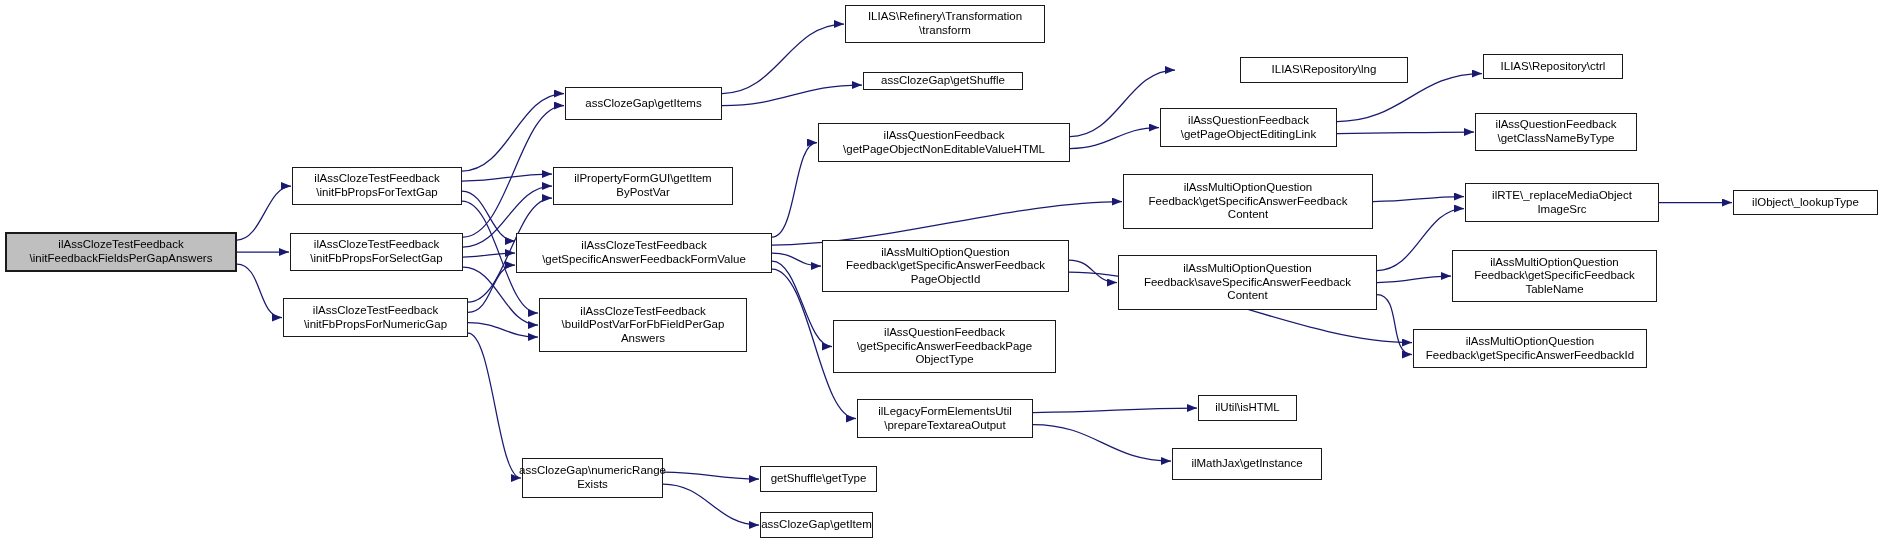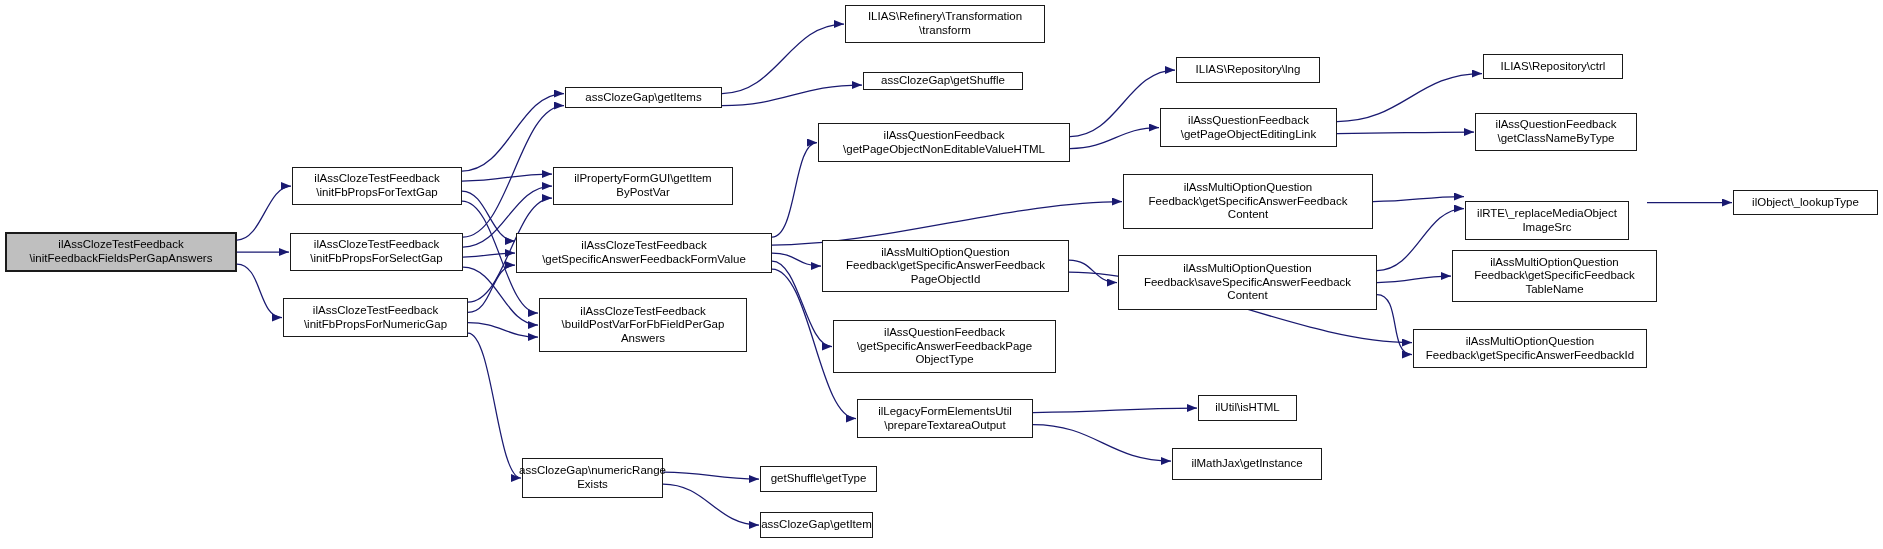--- a/index.html
+++ b/index.html
@@ -73,21 +73,21 @@
 
   <div class="node" style="left:292px;top:167px;width:170px;height:38px">ilAssClozeTestFeedback
 \initFbPropsForTextGap</div>
 
   <div class="node" style="left:290px;top:233px;width:173px;height:38px">ilAssClozeTestFeedback
 \initFbPropsForSelectGap</div>
 
   <div class="node" style="left:283px;top:298px;width:185px;height:39px">ilAssClozeTestFeedback
 \initFbPropsForNumericGap</div>
 
-  <div class="node" style="left:565px;top:87px;width:157px;height:21px">assClozeGap\getItems</div>
+  <div class="node" style="left:565px;top:87px;width:157px;height:33px">assClozeGap\getItems</div>
 
   <div class="node" style="left:553px;top:167px;width:180px;height:38px">ilPropertyFormGUI\getItem
 ByPostVar</div>
 
   <div class="node" style="left:516px;top:233px;width:256px;height:40px">ilAssClozeTestFeedback
 \getSpecificAnswerFeedbackFormValue</div>
 
   <div class="node" style="left:539px;top:298px;width:208px;height:54px">ilAssClozeTestFeedback
 \buildPostVarForFbFieldPerGap
 Answers</div>
@@ -111,21 +111,21 @@
 \getSpecificAnswerFeedbackPage
 ObjectType</div>
 
   <div class="node" style="left:857px;top:399px;width:176px;height:39px">ilLegacyFormElementsUtil
 \prepareTextareaOutput</div>
 
   <div class="node" style="left:760px;top:466px;width:117px;height:26px">getShuffle\getType</div>
 
   <div class="node" style="left:760px;top:512px;width:113px;height:26px">assClozeGap\getItem</div>
 
-  <div class="node" style="left:1176px;top:57px;width:144px;height:26px">ILIAS\Repository\lng</div>
+  <div class="node" style="left:1240px;top:57px;width:168px;height:26px">ILIAS\Repository\lng</div>
 
   <div class="node" style="left:1160px;top:108px;width:177px;height:39px">ilAssQuestionFeedback
 \getPageObjectEditingLink</div>
 
   <div class="node" style="left:1123px;top:174px;width:250px;height:55px">ilAssMultiOptionQuestion
 Feedback\getSpecificAnswerFeedback
 Content</div>
 
   <div class="node" style="left:1118px;top:255px;width:259px;height:55px">ilAssMultiOptionQuestion
 Feedback\saveSpecificAnswerFeedback
@@ -133,21 +133,21 @@
 
   <div class="node" style="left:1198px;top:395px;width:99px;height:26px">ilUtil\isHTML</div>
 
   <div class="node" style="left:1172px;top:448px;width:150px;height:32px">ilMathJax\getInstance</div>
 
   <div class="node" style="left:1483px;top:54px;width:140px;height:25px">ILIAS\Repository\ctrl</div>
 
   <div class="node" style="left:1475px;top:113px;width:162px;height:38px">ilAssQuestionFeedback
 \getClassNameByType</div>
 
-  <div class="node" style="left:1465px;top:201px;width:164px;height:39px">ilRTE\_replaceMediaObject
+  <div class="node" style="left:1465px;top:183px;width:194px;height:39px">ilRTE\_replaceMediaObject
 ImageSrc</div>
 
   <div class="node" style="left:1452px;top:250px;width:205px;height:52px">ilAssMultiOptionQuestion
 Feedback\getSpecificFeedback
 TableName</div>
 
   <div class="node" style="left:1413px;top:329px;width:234px;height:39px">ilAssMultiOptionQuestion
 Feedback\getSpecificAnswerFeedbackId</div>
 
   <div class="node" style="left:1733px;top:190px;width:145px;height:25px">ilObject\_lookupType</div>

